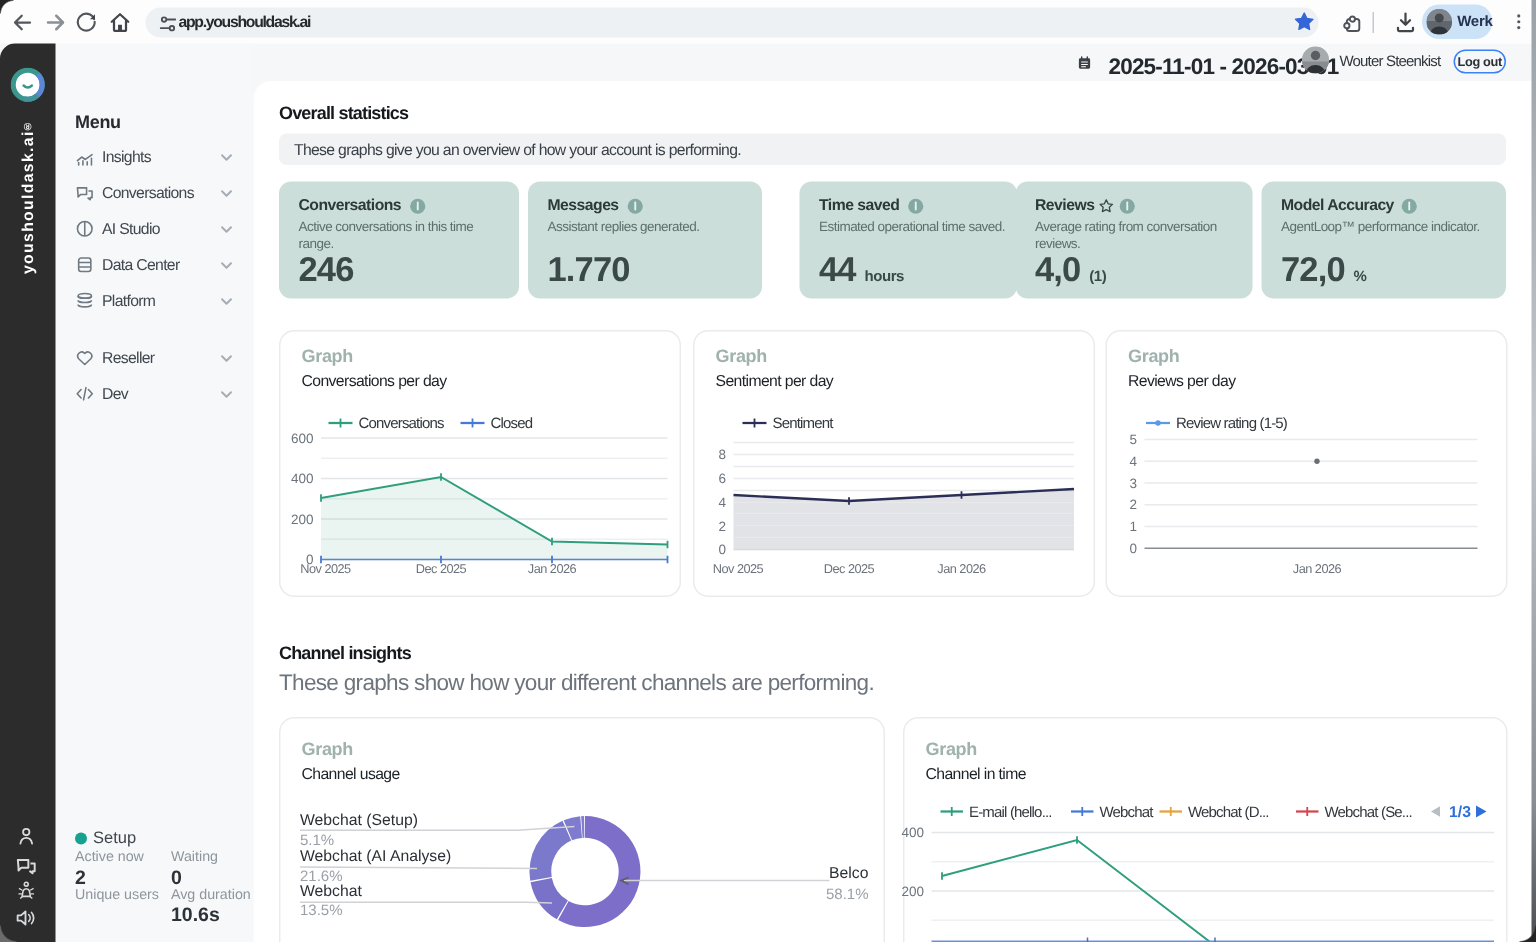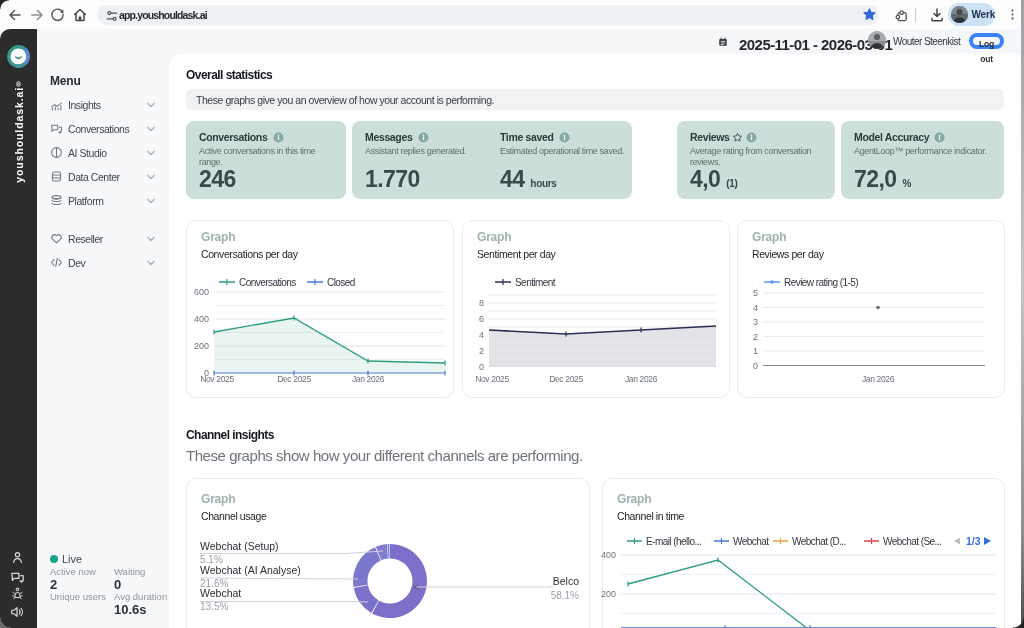--- a/index.html
+++ b/index.html
@@ -163,21 +163,21 @@
           </svg>Reseller<svg class="chev" width="10" height="10" viewBox="0 0 10 10">
             <path d="M2 3.5l3 3 3-3" fill="none" stroke="#a6adb5" stroke-width="1.3" stroke-linecap="round" stroke-linejoin="round"></path>
           </svg></div>
     <div class="mitem" style="top:224.5px"><svg width="13" height="13" viewBox="0 0 16 16">
             <path d="M5 4.5L1.8 8 5 11.5M11 4.5L14.2 8 11 11.5M9 3l-2 10" fill="none" stroke="#6f7982" stroke-width="1.3" stroke-linecap="round" stroke-linejoin="round"></path>
           </svg>Dev<svg class="chev" width="10" height="10" viewBox="0 0 10 10">
             <path d="M2 3.5l3 3 3-3" fill="none" stroke="#a6adb5" stroke-width="1.3" stroke-linecap="round" stroke-linejoin="round"></path>
           </svg></div>
 
     <div class="abs" style="left:13px;top:526px;width:8px;height:8px;border-radius:50%;background:#17a28f;"></div>
-    <div class="abs" style="left:25px;top:524px;font-size:11px;color:#3f464d;">Live</div>
+    <div class="abs" style="left:25px;top:524px;font-size:11px;color:#3f464d;">Setup</div>
     <div class="lv-lab" style="left:13px;top:537px;">Active now</div>
     <div class="lv-lab" style="left:77px;top:537px;">Waiting</div>
     <div class="lv-val" style="left:13px;top:548px;">2</div>
     <div class="lv-val" style="left:77px;top:548px;">0</div>
     <div class="lv-lab" style="left:13px;top:562px;">Unique users</div>
     <div class="lv-lab" style="left:77px;top:562px;">Avg duration</div>
     <div class="lv-val" style="left:13px;top:568px;margin-top:41px;">72</div>
     <div class="lv-val" style="left:77px;top:573px;">10.6s</div>
   </div>
   <div id="panel"></div>
@@ -215,21 +215,21 @@
         <path d="M4.5 7h7M4.5 9.5h7M4.5 12h5" stroke="#fff" stroke-width="1.1"></path>
       </svg>
   <div class="abs" style="left:739px;top:7px;font-size:15px;font-weight:bold;color:#24292f;letter-spacing:-0.55px;">2025-11-01 - 2026-03-01</div>
   <div class="abs" style="left:868px;top:2px;width:18px;height:18px;border-radius:50%;overflow:hidden;background:#b9bcc0;"><svg width="18" height="18" viewBox="0 0 18 18">
           <rect width="18" height="18" fill="#a8abae"></rect>
           <rect y="10" width="18" height="8" fill="#888b8f"></rect>
           <circle cx="9" cy="6" r="3.1" fill="#5a5d61"></circle>
           <path d="M2.4 18c.6-3.8 3.3-5.7 6.6-5.7s6 1.9 6.6 5.7z" fill="#2e3237"></path>
         </svg></div>
   <div class="abs" style="left:893px;top:7px;font-size:10px;color:#32373d;letter-spacing:-0.55px;">Wouter Steenkist</div>
-  <div class="abs" style="left:969px;top:3.5px;width:35px;height:16px;border:4px solid #3b82f6;border-radius:8.5px;text-align:center;font-size:8.5px;font-weight:bold;color:#2c3136;line-height:15px;letter-spacing:-0.2px;">Log out</div>
+  <div class="abs" style="left:969px;top:3.5px;width:35px;height:16px;border:1px solid #3b82f6;border-radius:8.5px;text-align:center;font-size:8.5px;font-weight:bold;color:#2c3136;line-height:15px;letter-spacing:-0.2px;">Log out</div>
 </div>
 
 <h1 class="sect" style="left:186px;top:68px;">Overall statistics</h1>
 <div id="infostrip">
       <span>These graphs give you an overview of how your account is performing.</span>
     </div>
 <div class="scard" style="left:186px;width:160px;">
       <div class="t">Conversations&nbsp;&nbsp;<svg width="11" height="11" viewBox="0 0 12 12">
           <circle cx="6" cy="6" r="5.5" fill="#84a9a3"></circle>
           <path d="M6 5v3.4M6 3.2v1" stroke="#e9f1ef" stroke-width="1.4" stroke-linecap="round"></path>
@@ -238,21 +238,21 @@
       <div class="n">246</div>
     </div>
 <div class="scard" style="left:352px;width:156px;">
       <div class="t">Messages&nbsp;&nbsp;<svg width="11" height="11" viewBox="0 0 12 12">
           <circle cx="6" cy="6" r="5.5" fill="#84a9a3"></circle>
           <path d="M6 5v3.4M6 3.2v1" stroke="#e9f1ef" stroke-width="1.4" stroke-linecap="round"></path>
         </svg></div>
       <div class="d">Assistant replies generated.</div>
       <div class="n">1.770</div>
     </div>
-<div class="scard" style="left:487px;width:145px;text-decoration:underline;">
+<div class="scard" style="left:533px;width:145px;text-decoration:underline;">
       <div class="t">Time saved&nbsp;&nbsp;<svg width="11" height="11" viewBox="0 0 12 12">
           <circle cx="6" cy="6" r="5.5" fill="#84a9a3"></circle>
           <path d="M6 5v3.4M6 3.2v1" stroke="#e9f1ef" stroke-width="1.4" stroke-linecap="round"></path>
         </svg></div>
       <div class="d">Estimated operational time saved.</div>
       <div class="n">44 <small>hours</small></div>
     </div>
 <div class="scard" style="left:677px;width:158px;padding-left:24px;">
       <div class="t">Reviews&nbsp;<svg width="11" height="11" viewBox="0 0 14 14">
           <path d="M7 1.6l1.6 3.3 3.7.5-2.7 2.5.7 3.6L7 9.8l-3.3 1.7.7-3.6L1.7 5.4l3.7-.5z" fill="none" stroke="#3a4745" stroke-width="1.1" stroke-linejoin="round"></path>

